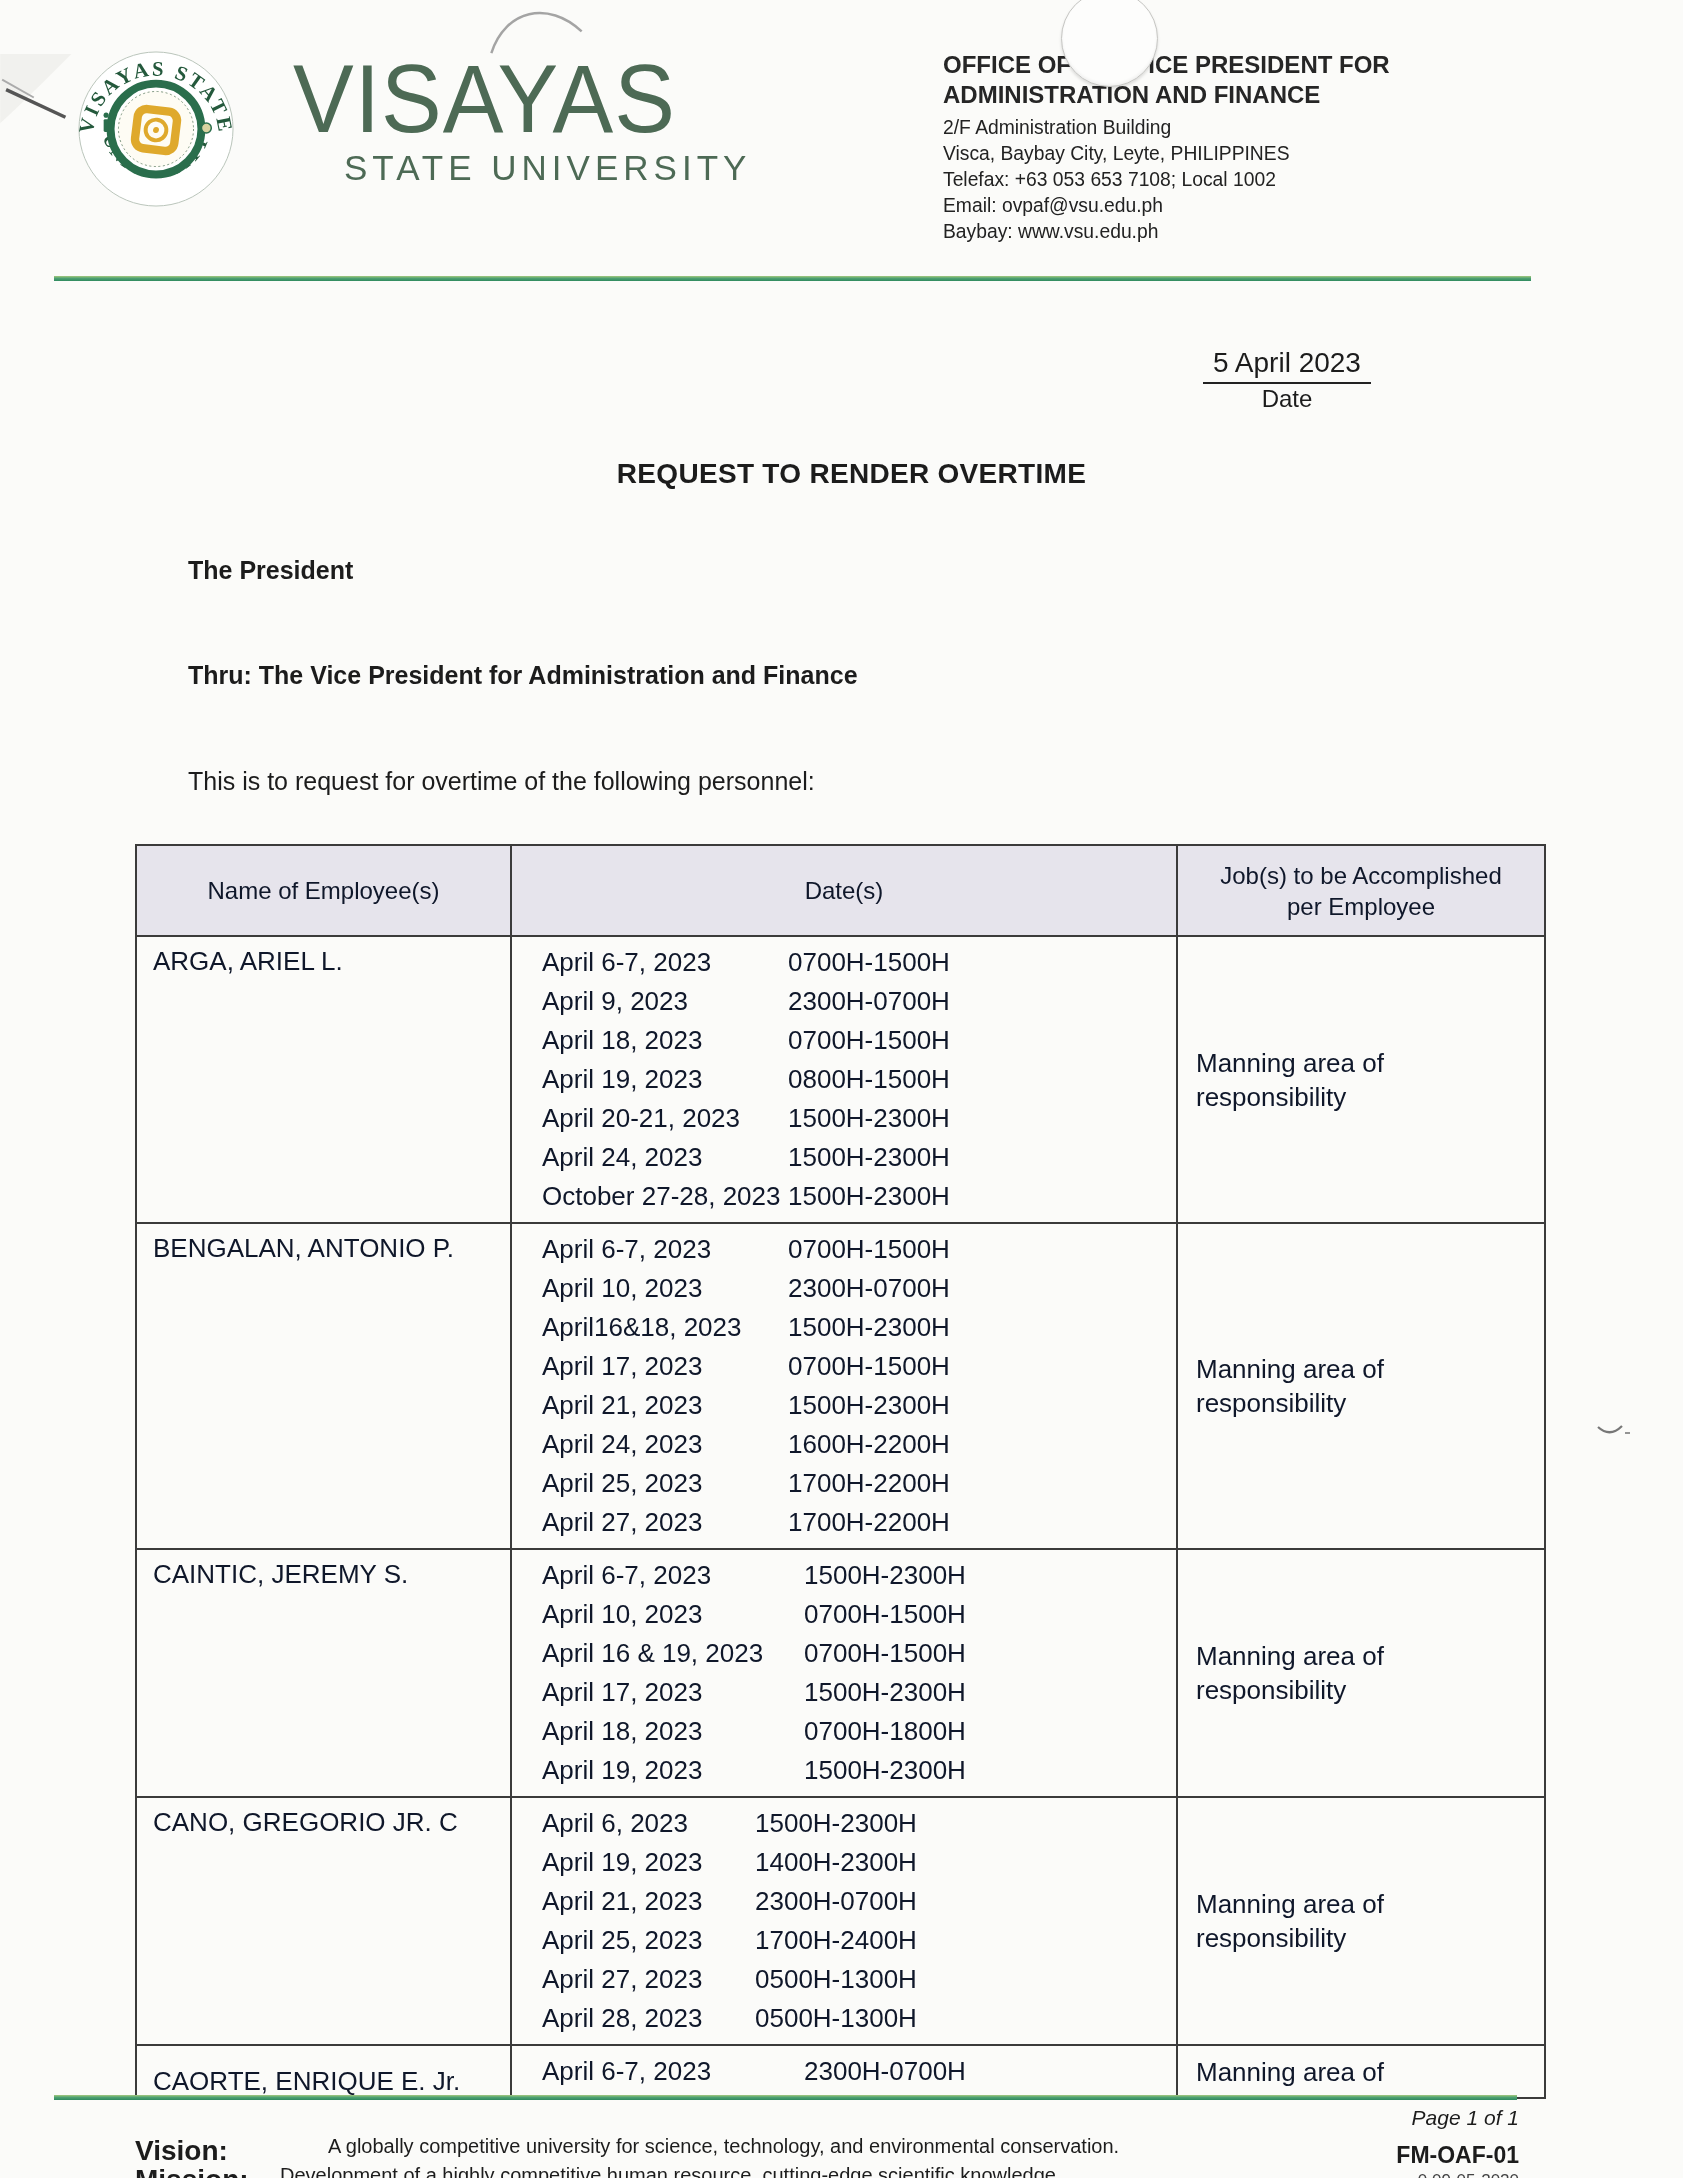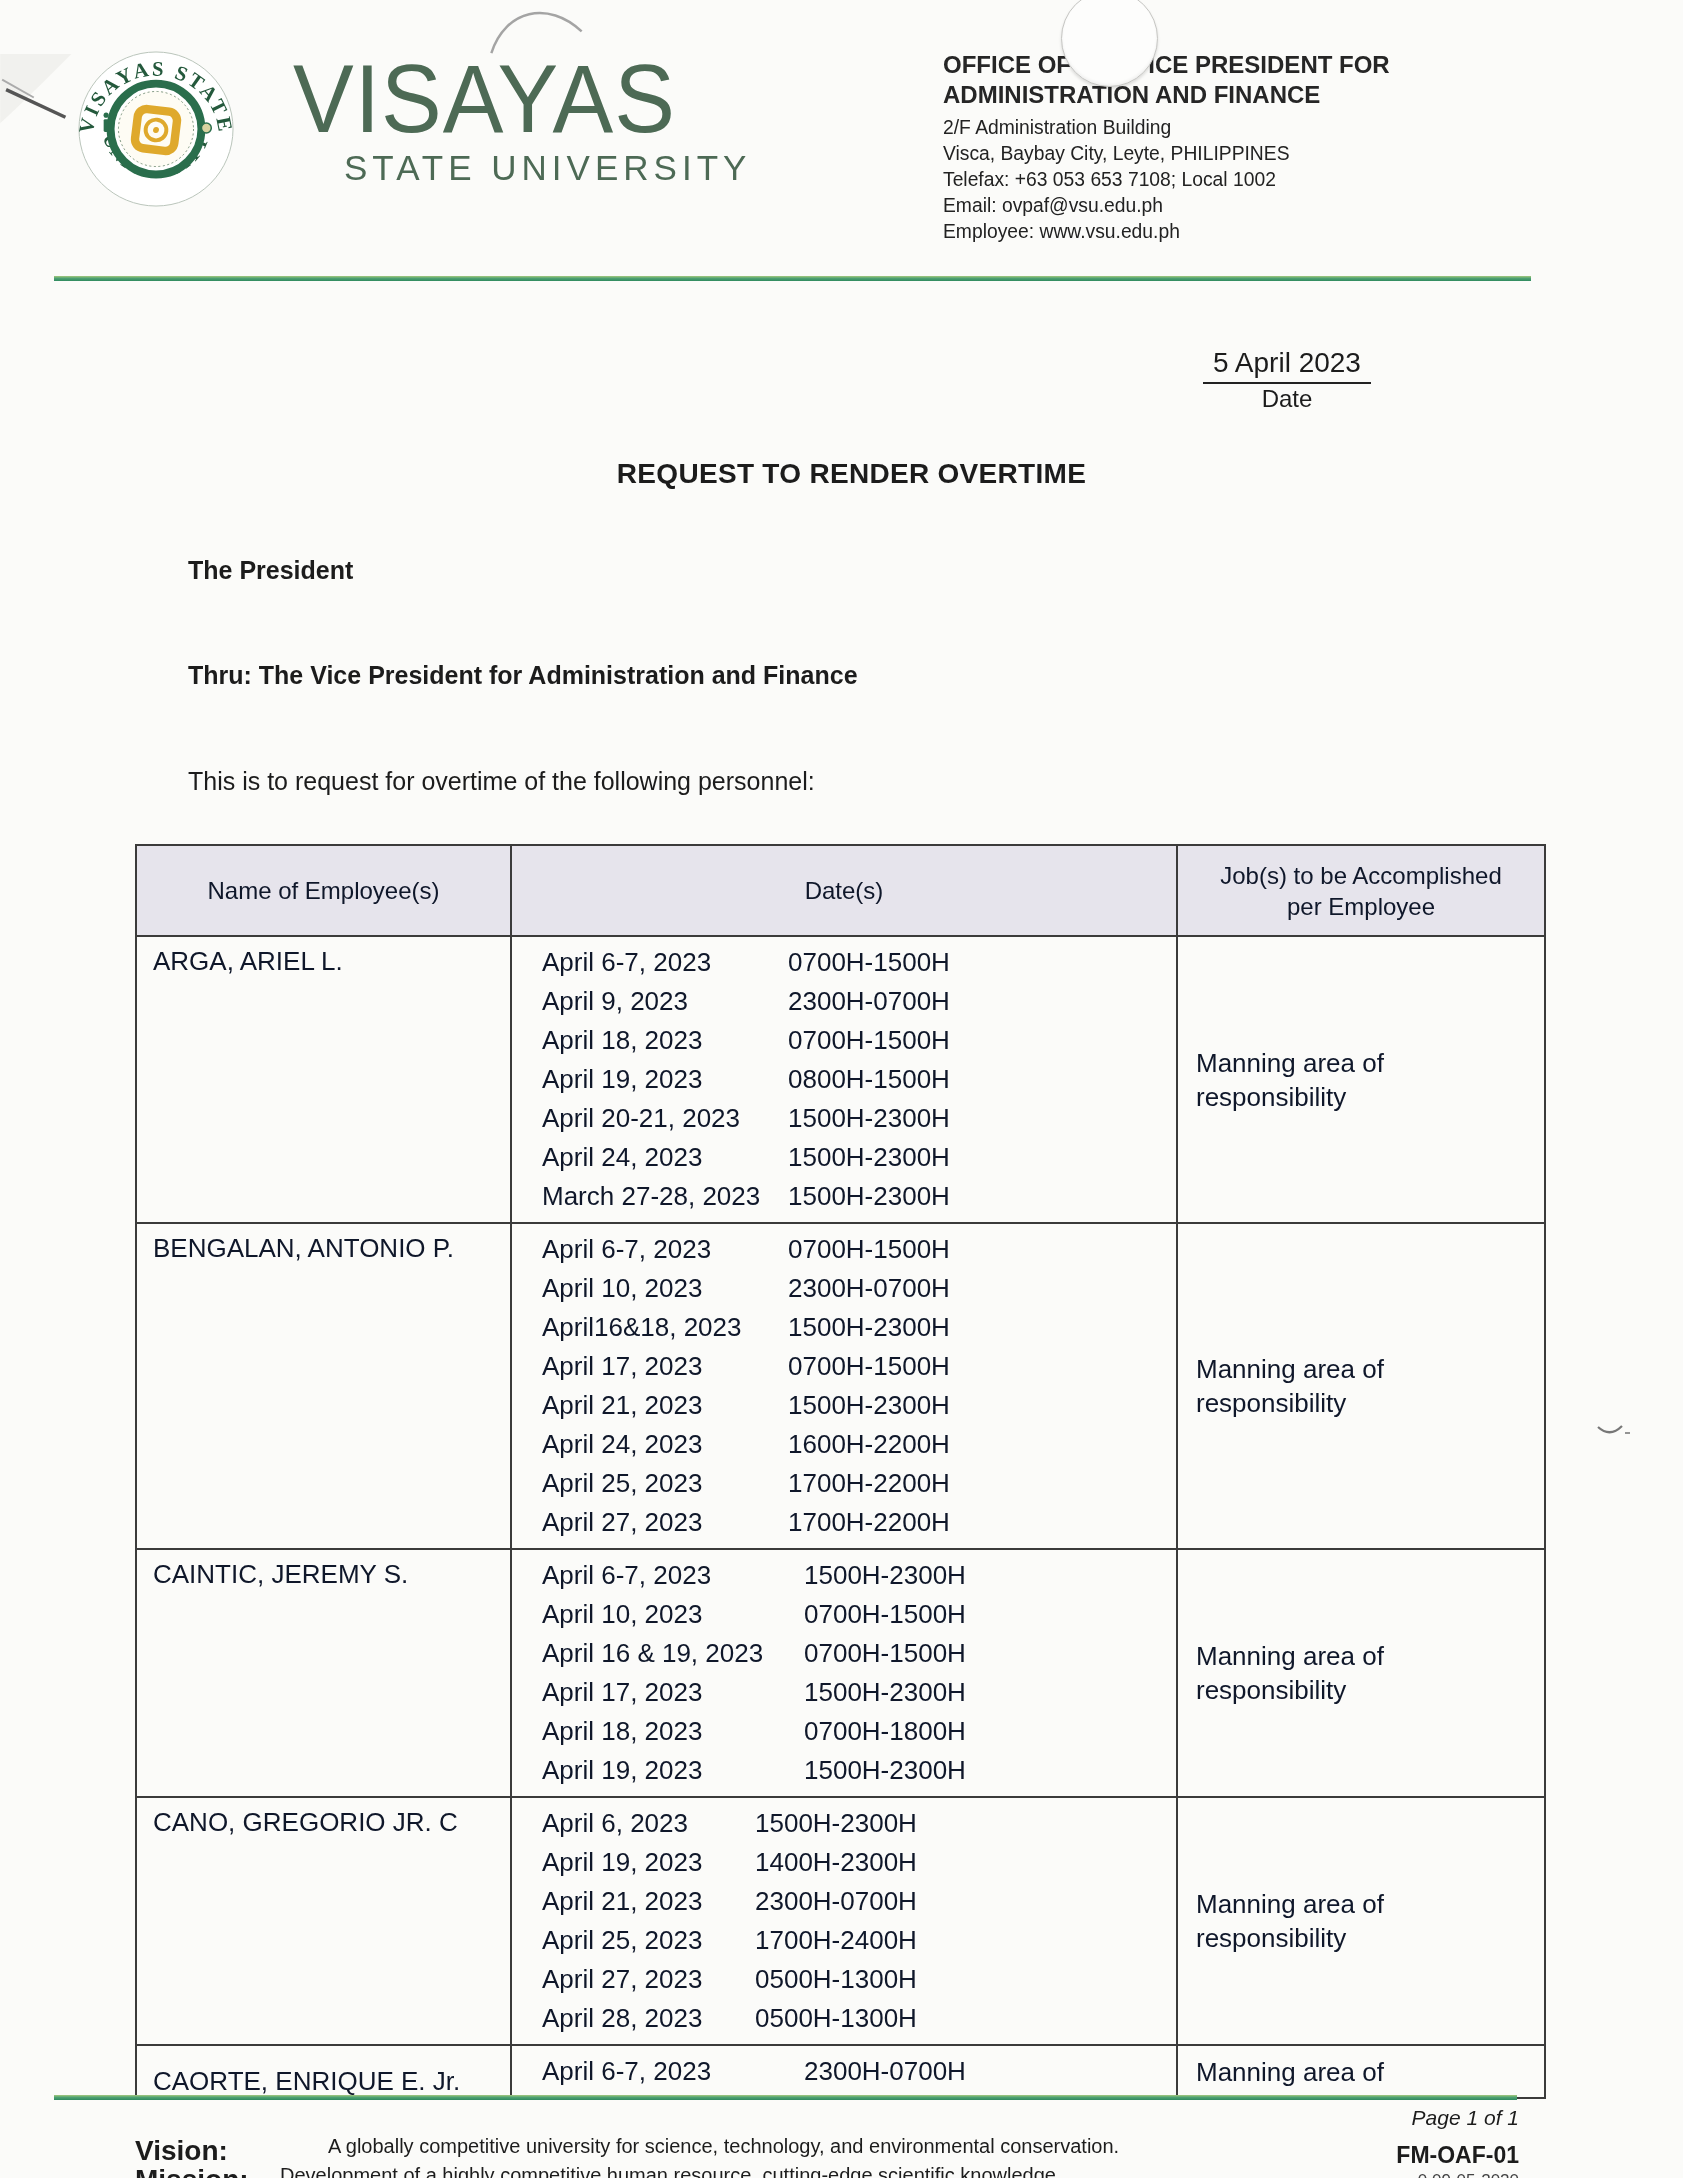--- a/index.html
+++ b/index.html
@@ -122,21 +122,21 @@
   <div class="office-block">
     <div class="office-title">
       <div>OFFICE OF THE VICE PRESIDENT FOR</div>
       <div>ADMINISTRATION AND FINANCE</div>
     </div>
     <div class="office-address">
       <div>2/F Administration Building</div>
       <div>Visca, Baybay City, Leyte, PHILIPPINES</div>
       <div>Telefax: +63 053 653 7108; Local 1002</div>
       <div>Email: ovpaf@vsu.edu.ph</div>
-      <div>Employee: www.vsu.edu.ph</div>
+      <div>Baybay: www.vsu.edu.ph</div>
     </div>
   </div>
 
   <div class="punch"></div>
 
   <div class="rule rule1"></div>
 
   <div class="date-block">
     <div><span class="date-value">5 April 2023</span></div>
     <div class="date-label">Date</div>
@@ -184,21 +184,21 @@
             </div>
             <div class="entry">
               <span class="d">April 20-21, 2023</span>
               <span class="t">1500H-2300H</span>
             </div>
             <div class="entry">
               <span class="d">April 24, 2023</span>
               <span class="t">1500H-2300H</span>
             </div>
             <div class="entry">
-              <span class="d">March 27-28, 2023</span>
+              <span class="d">October 27-28, 2023</span>
               <span class="t">1500H-2300H</span>
             </div>
           </td>
           <td class="job-cell">
             <div class="job-text">Manning area of responsibility</div>
           </td>
         </tr>
         <tr class="r1">
           <td class="name-cell">
             <div class="name-text">BENGALAN, ANTONIO P.</div>

